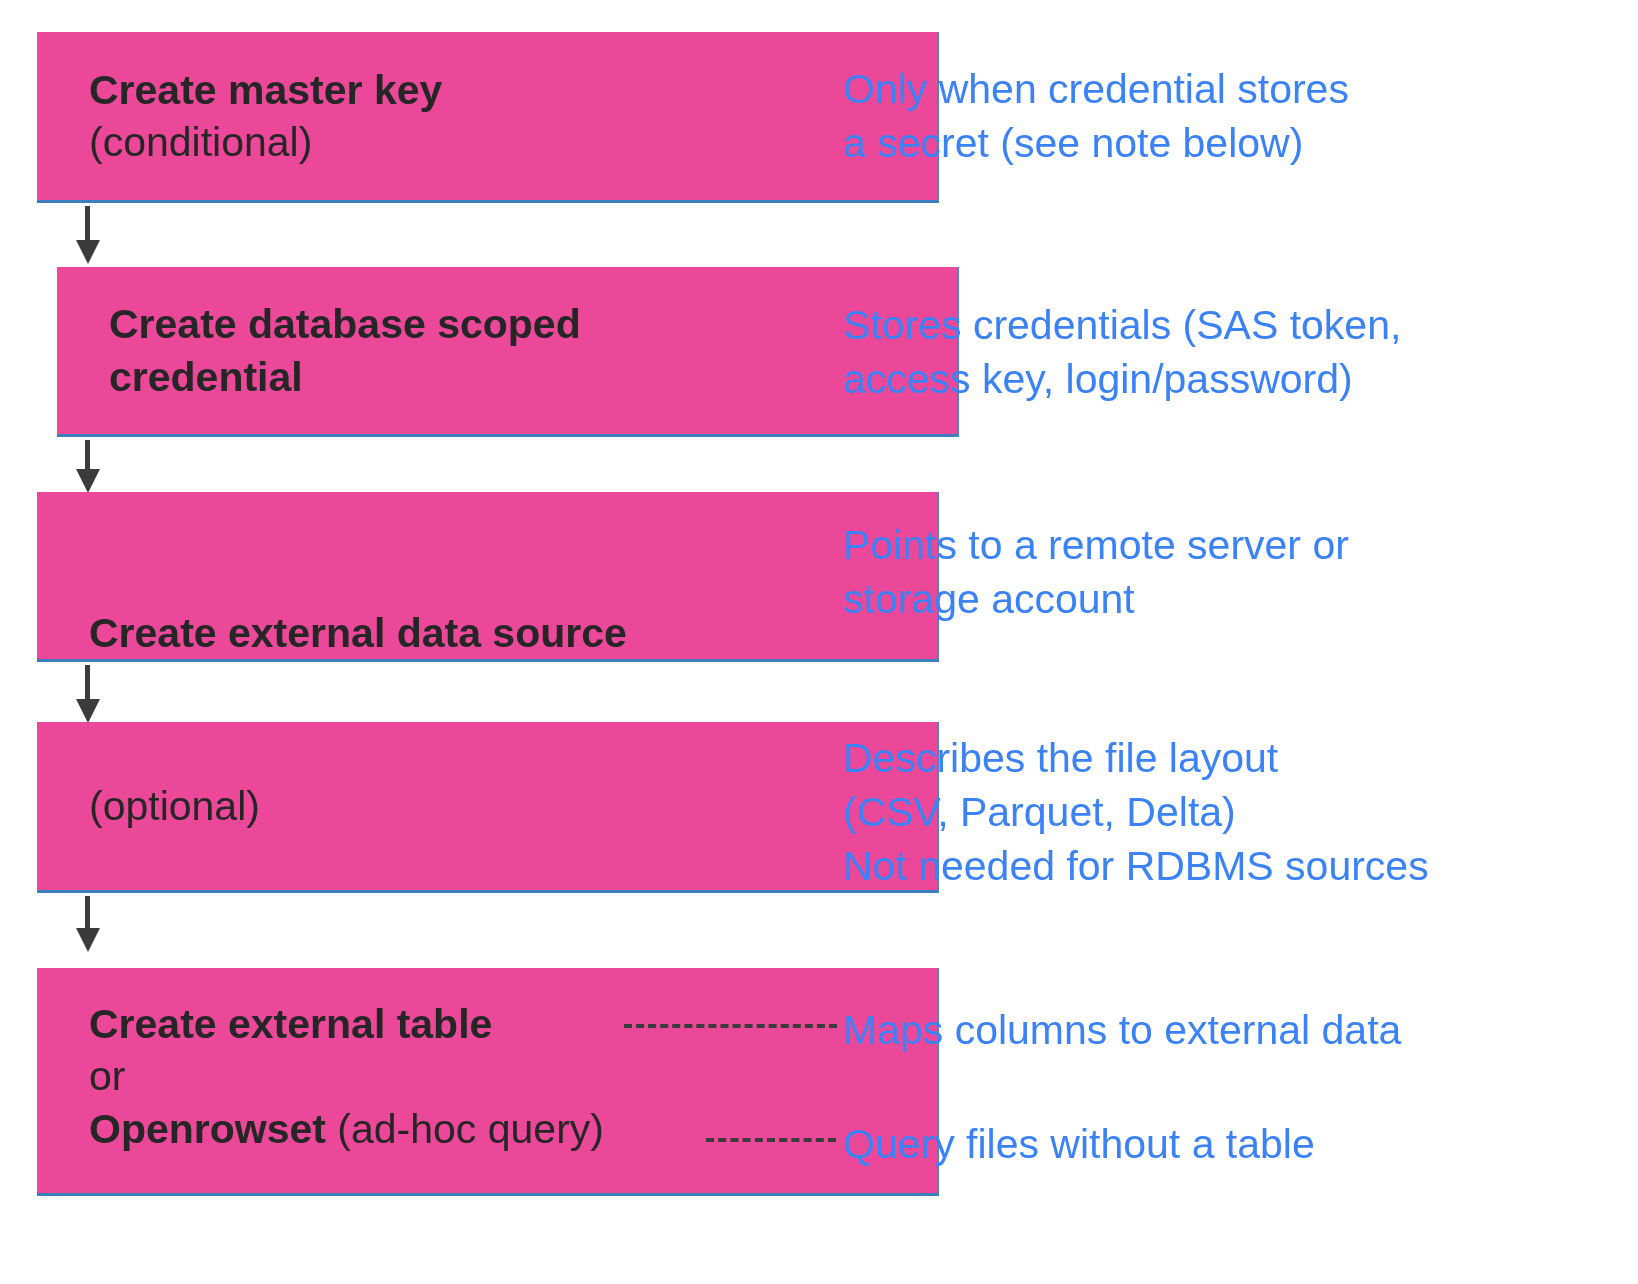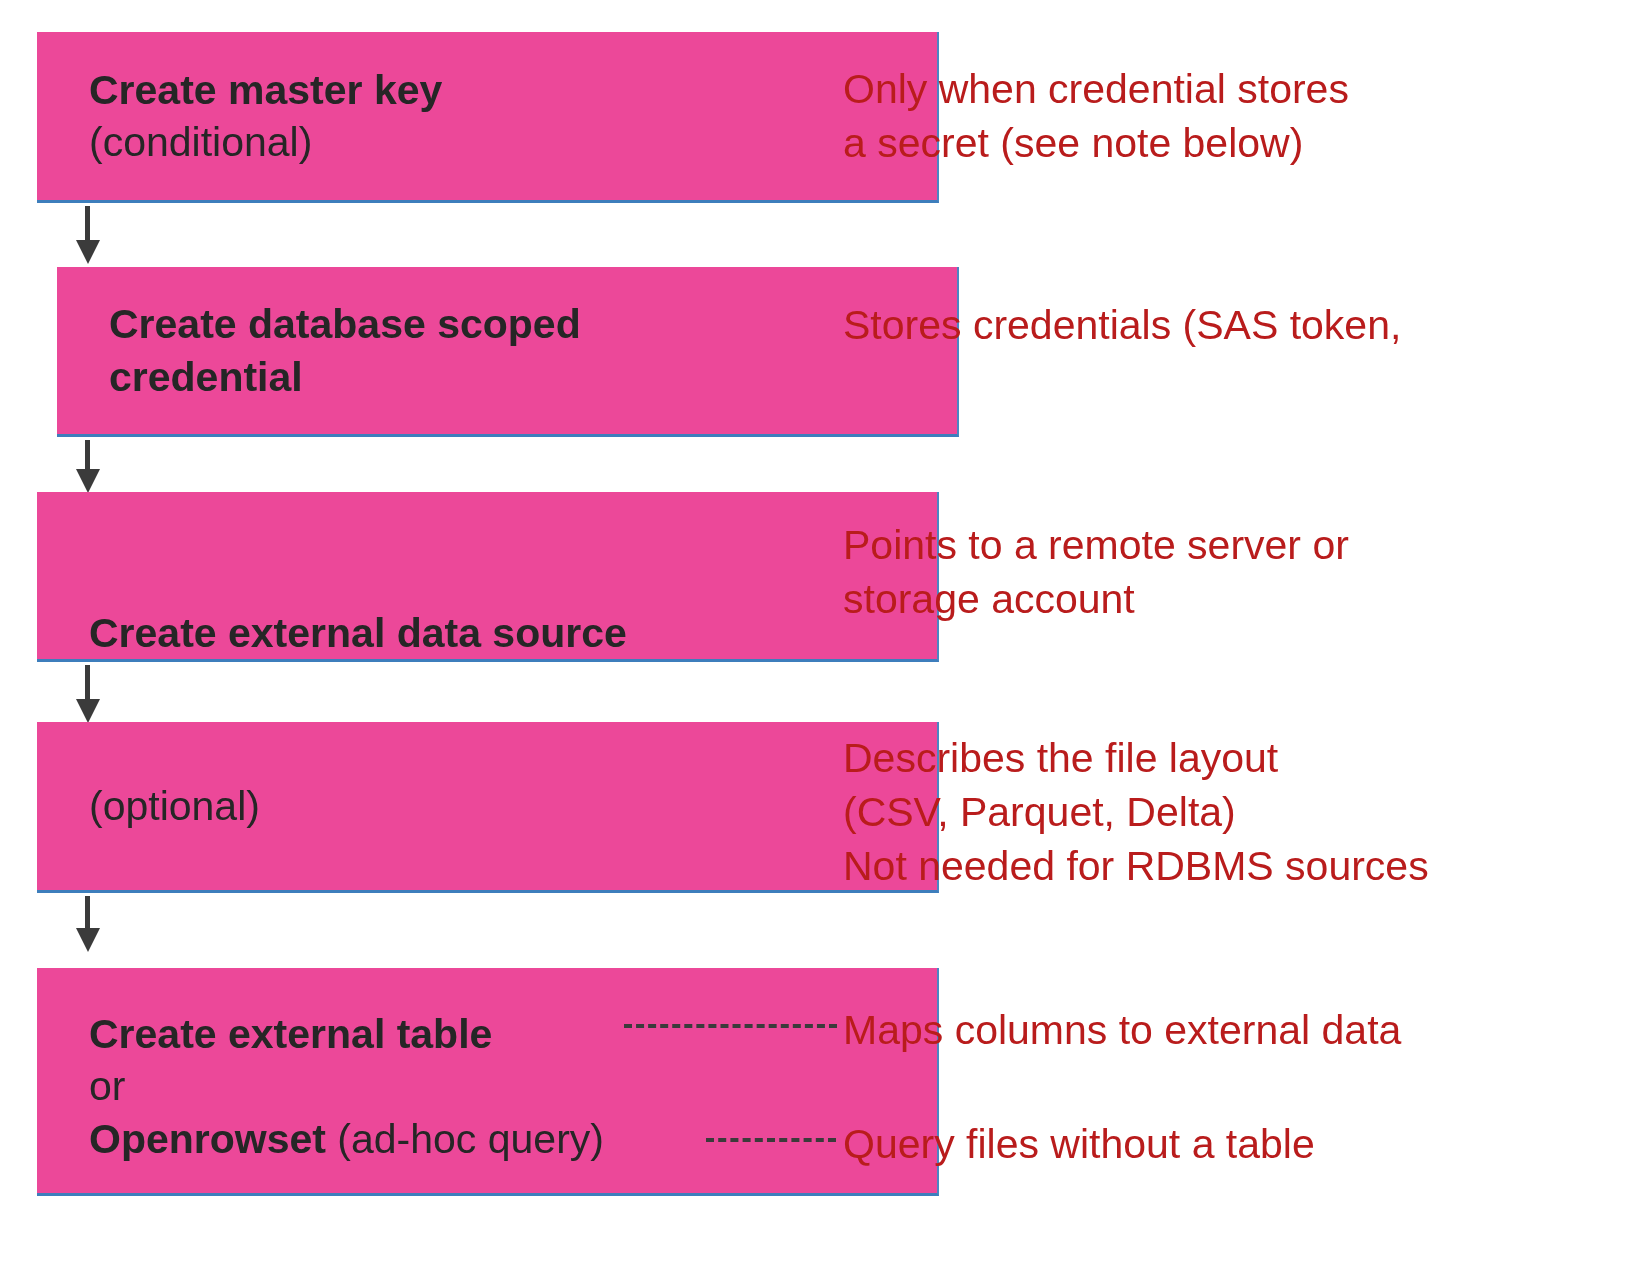--- a/index.html
+++ b/index.html
@@ -67,21 +67,21 @@
     border-right: 12px solid transparent;
     border-top: 24px solid #3b3b3b;
   }
 
   
   .note {
     position: absolute;
     left: 843px;
     font-size: 41px;
     line-height: 1.32;
-    color: #b91c1c;
+    color: #3b82f6;
     white-space: nowrap;
   }
 
   
   .dashed {
     position: absolute;
     height: 0;
     border-top: 4px dashed #3b3b3b;
   }
 </style>
@@ -103,20 +103,21 @@
     <div class="shaft" style="height:38px;"></div>
     <div class="head" style="top:34px;"></div>
   </div>
 
   <div class="node" style="top:267px; height:170px;margin-left:20px;">
     <div class="line strong">Create database scoped</div>
     <div class="line strong">credential</div>
   </div>
   <div class="note" style="top:298px;">
     <div>Stores credentials (SAS token,</div>
+    <div>access key, login/password)</div>
   </div>
 
   <div class="arrow" style="top:440px; height:52px;">
     <div class="shaft" style="height:33px;"></div>
     <div class="head" style="top:29px;"></div>
   </div>
 
   <div class="node" style="top:492px; height:170px;justify-content:flex-end;">
     <div class="line strong">Create external data source</div>
   </div>
@@ -137,21 +138,21 @@
     <div>Describes the file layout</div>
     <div>(CSV, Parquet, Delta)</div>
     <div>Not needed for RDBMS sources</div>
   </div>
 
   <div class="arrow" style="top:896px; height:56px;">
     <div class="shaft" style="height:36px;"></div>
     <div class="head" style="top:32px;"></div>
   </div>
 
-  <div class="node" style="top:968px; height:228px; justify-content:flex-start; padding-top:40px;">
+  <div class="node" style="top:968px; height:228px; justify-content:flex-start; padding-top:30px;">
     <div class="line strong">Create external table</div>
     <div class="line">or</div>
     <div class="line mix"><span class="b">Openrowset</span><span class="n"> (ad-hoc query)</span></div>
   </div>
 
   <div class="dashed" style="left:624px; top:1024px; width:213px;"></div>
   <div class="note" style="top:1003px;">
     <div>Maps columns to external data</div>
   </div>
 

